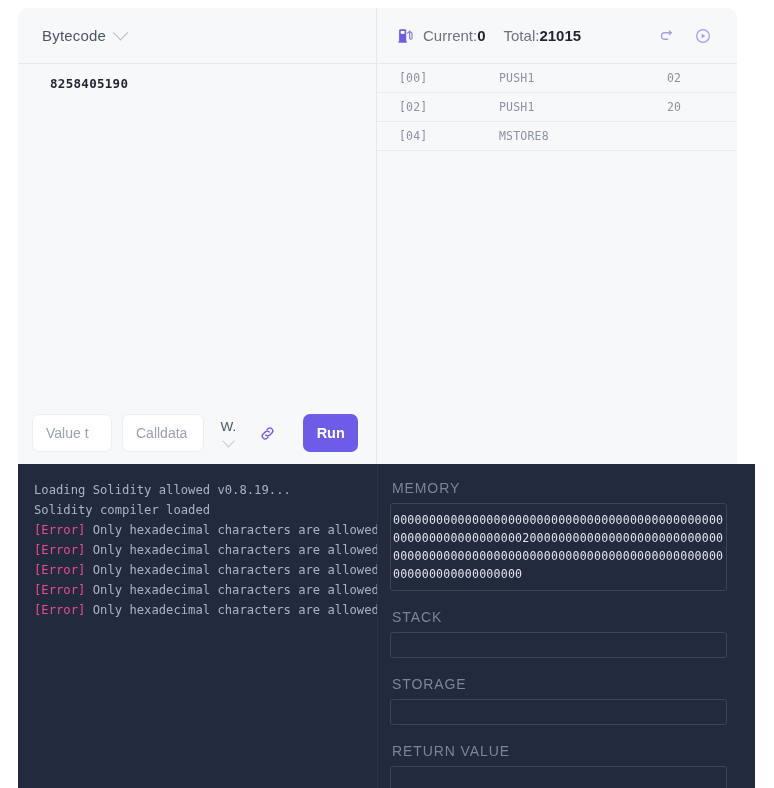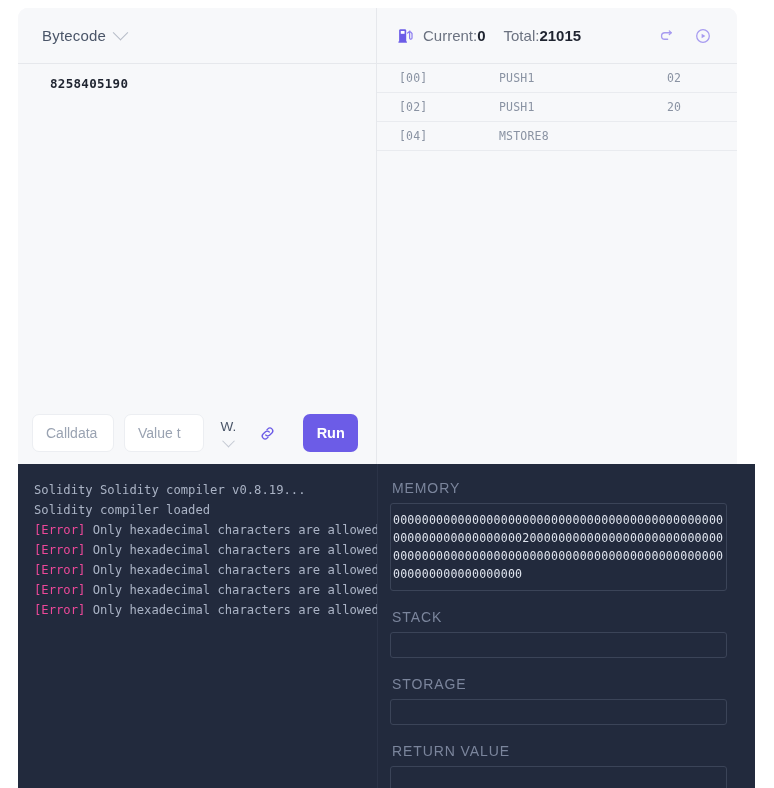--- a/index.html
+++ b/index.html
@@ -232,22 +232,22 @@
           <span class="mode-label">Bytecode</span>
           <span class="chev"></span>
         </div>
       </div>
 
       <div class="code-area">
         <div class="code-line">8258405190</div>
       </div>
 
       <div class="toolbar">
+        <input class="tb-input" id="value-input" type="text" placeholder="Value t" style="">
         <input class="tb-input" id="calldata-input" type="text" placeholder="Calldata" style="">
-        <input class="tb-input" id="value-input" type="text" placeholder="Value t" style="">
         <div class="unit-select">
           <span class="unit-label">W.</span>
           <span class="chev-sm"></span>
         </div>
         <div class="link-btn">
           <svg width="17" height="17" viewBox="0 0 24 24" fill="none" stroke="#6c5ce7" stroke-width="1.9" stroke-linecap="round">
             <path d="M9.5 14.2a4 4 0 0 0 5.7 0l3-3a4 4 0 1 0-5.7-5.7l-1.2 1.2"></path>
             <path d="M14.5 9.8a4 4 0 0 0-5.7 0l-3 3a4 4 0 1 0 5.7 5.7l1.2-1.2"></path>
           </svg>
         </div>
@@ -309,21 +309,21 @@
           <span class="op-arg"></span>
         </div>
       </div>
     </div>
   </div>
 
   <div class="dark-panel">
 
     <div class="console">
       <div class="con-line">
-        <span>Solidity Solidity compiler v0.8.19...</span>
+        <span>Loading Solidity allowed v0.8.19...</span>
       </div>
       <div class="con-line">
         <span>Solidity compiler loaded</span>
       </div>
       <div class="con-line">
         <span class="con-err-tag">[Error]</span><span class="con-err-msg"> Only hexadecimal characters are allowed</span>
       </div>
       <div class="con-line">
         <span class="con-err-tag">[Error]</span><span class="con-err-msg"> Only hexadecimal characters are allowed</span>
       </div>

